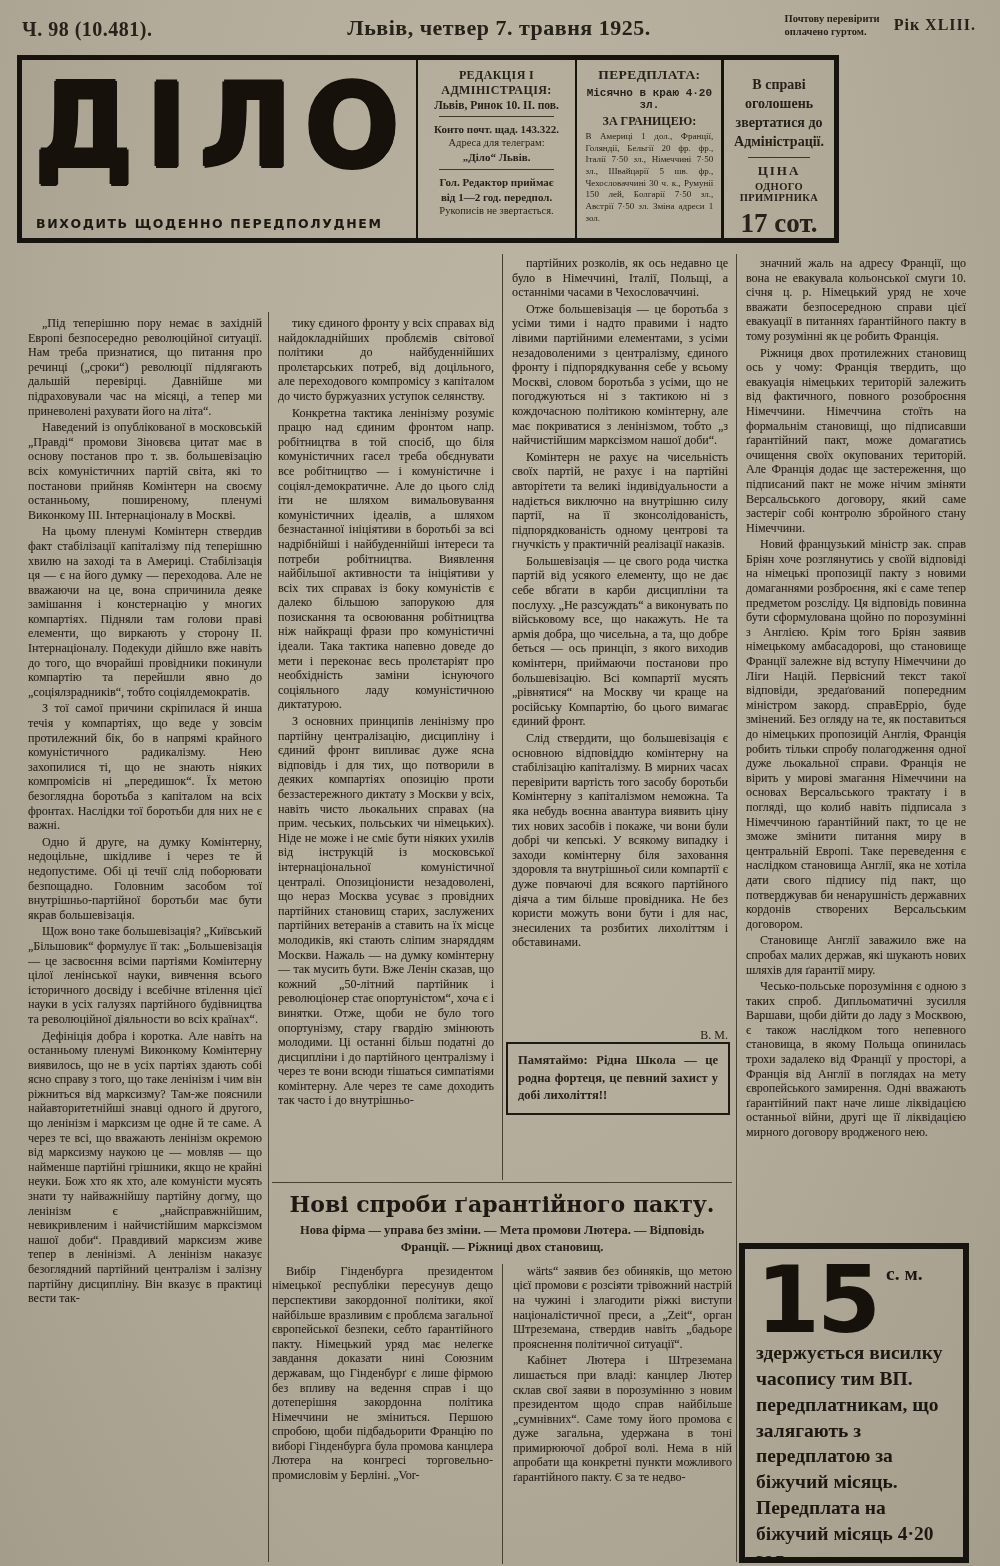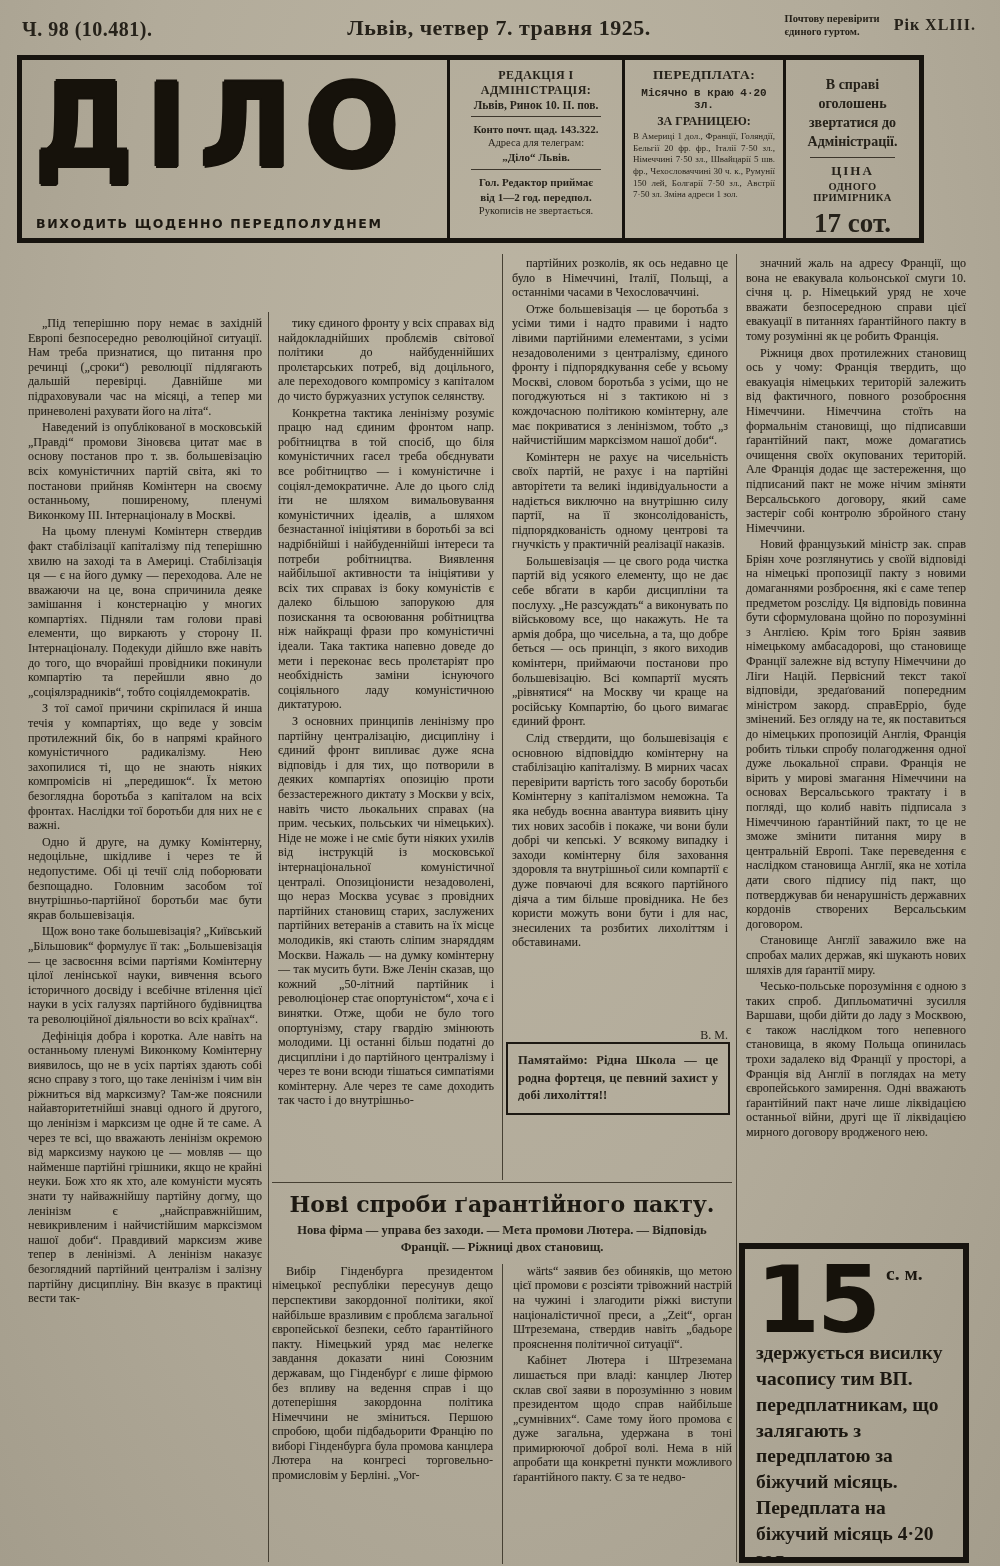--- a/index.html
+++ b/index.html
@@ -11,21 +11,21 @@
   }
   
   .topbar { position:absolute; top:12px; left:22px; right:24px; height:40px; }
   .issue { position:absolute; left:0; top:6px; font-size:20px; font-weight:bold; letter-spacing:.5px; }
   .dateline { position:absolute; left:50%; transform:translateX(-50%); top:3px; font-size:22px; font-weight:bold; letter-spacing:.5px; }
   .top-right { position:absolute; right:0; top:0; display:flex; align-items:center; gap:14px; }
   .postage { font-size:10.5px; font-weight:bold; line-height:1.25; text-align:left; }
   .year { font-size:16px; font-weight:bold; letter-spacing:1px; }
   
   .masthead {
-    position:absolute; left:18px; top:56px; width:905px; height:186px;
+    position:absolute; left:18px; top:56px; width:820px; height:186px;
     border:4px solid #17140f; box-shadow:0 0 0 1px #17140f; display:flex; align-items:stretch;
     background:rgba(0,0,0,0.015);
   }
   .mh-logo { width:425px; position:relative; padding:6px 4px 4px 12px; }
   .logo {
     font-family:"DejaVu Sans", sans-serif; font-weight:bold; font-size:112px; line-height:1.02;
     letter-spacing:12px; color:#16120b;
     text-shadow:1.6px 0 0 #16120b, -1.6px 0 0 #16120b, 0 1.6px 0 #16120b, 0 -1.6px 0 #16120b, 1px 1px 0 #16120b;
     transform:scaleY(1.04); transform-origin:top left;
   }
@@ -86,21 +86,21 @@
 <body>
 
 <div class="page">
 
   <header class="topbar">
     <div class="issue">Ч. 98 (10.481).</div>
     <div class="dateline">Львів, четвер 7. травня 1925.</div>
     <div class="top-right">
       <div class="postage">
         <div>Почтову перевірити</div>
-        <div>єдиного гуртом.</div>
+        <div>оплачено гуртом.</div>
       </div>
       <div class="year">Рік XLIII.</div>
     </div>
   </header>
 
   <section class="masthead">
     <div class="mh-logo">
       <div class="logo">ДІЛО</div>
       <div class="tagline">ВИХОДИТЬ ЩОДЕННО ПЕРЕДПОЛУДНЕМ</div>
     </div>
@@ -168,21 +168,21 @@
     <div class="col col4">
         <p>значний жаль на адресу Франції, що вона не евакувала кольонської смуги 10. січня ц. р. Німецький уряд не хоче вважати безпосередною справи цієї евакуації в питаннях ґарантійного пакту в тому розумінні як це робить Франція.</p>
         <p>Ріжниця двох протилежних становищ ось у чому: Франція твердить, що евакуація німецьких територій залежить від фактичного, повного розоброєння Німеччини. Німеччина стоїть на формальнім становищі, що підписавши ґарантійний пакт, може домагатись очищення своїх окупованих територій. Але Франція додає ще застереження, що підписаний пакт не може нічим зміняти Версальського договору, який саме застеріг собі контролю збройного стану Німеччини.</p>
         <p>Новий французький міністр зак. справ Бріян хоче розглянутись у своїй відповіді на німецькі пропозиції пакту з новими домаганнями розброєння, які є саме тепер предметом розсліду. Ця відповідь повинна бути сформулована щойно по порозумінні з Англією. Крім того Бріян заявив німецькому амбасадорові, що становище Франції залежне від вступу Німеччини до Ліги Націй. Первісний текст такої відповіди, зредаґований попередним міністром закорд. справЕрріо, буде змінений. Без огляду на те, як поставиться до німецьких пропозицій Англія, Франція робить тільки спробу полагодження одної дуже льокальної справи. Франція не вірить у мирові змагання Німеччини на основах Версальського трактату і в погляді, що колиб навіть підписала з Німеччиною ґарантійний пакт, то це не зможе змінити питання миру в центральній Европі. Таке переведення є наслідком становища Англії, яка не хотіла дати свого підпису під пакт, що потверджував би ненарушність державних кордонів створених Версальським договором.</p>
         <p>Становище Англії заважило вже на спробах малих держав, які шукають нових шляхів для ґарантії миру.</p>
         <p>Чесько-польське порозуміння є одною з таких спроб. Дипльоматичні зусилля Варшави, щоби дійти до ладу з Москвою, є також наслідком того непевного становища, в якому Польща опинилась трохи задалеко від Франції у просторі, а Франція від Англії в поглядах на мету європейського замирення. Одні вважають ґарантійний пакт наче лише ліквідацією останньої війни, другі ще її ліквідацією мирного договору вродженого нею.</p>
       </div>
 
     <section class="article2">
       <h2 class="a2-title">Нові спроби ґарантійного пакту.</h2>
-      <div class="a2-sub">Нова фірма — управа без заходи. — Мета промови Лютера. — Відповідь Франції. — Ріжниці двох становищ.</div>
+      <div class="a2-sub">Нова фірма — управа без зміни. — Мета промови Лютера. — Відповідь Франції. — Ріжниці двох становищ.</div>
       <div class="a2-body">
         <div class="a2col a2colA">
             <p>Вибір Гінденбурга президентом німецької республіки пересунув дещо перспективи закордонної політики, якої найбільше вразливим є проблєма загальної європейської безпеки, себто ґарантійного пакту. Німецький уряд має нелегке завдання доказати нині Союзним державам, що Гінденбурґ є лише фірмою без впливу на ведення справ і що дотеперішня закордонна політика Німеччини не зміниться. Першою спробою, щоби підбадьорити Францію по виборі Гінденбурга була промова канцлера Лютера на конгресі торговельно-промисловім у Берліні. „Vor-</p>
           </div>
         <div class="a2col a2colB">
             <p>wärts“ заявив без обиняків, що метою цієї промови є розсіяти трівожний настрій на чужині і злагодити ріжкі виступи націоналістичної преси, а „Zeit“, орган Штреземана, ствердив навіть „бадьоре прояснення політичної ситуації“.</p>
             <p>Кабінет Лютера і Штреземана лишається при владі: канцлер Лютер склав свої заяви в порозумінню з новим президентом щодо справ найбільше „сумнівних“. Саме тому його промова є дуже загальна, удержана в тоні примирюючої доброї волі. Нема в ній апробати ща конкретні пункти можливого ґарантійного пакту. Є за те недво-</p>
           </div>
       </div>
     </section>

